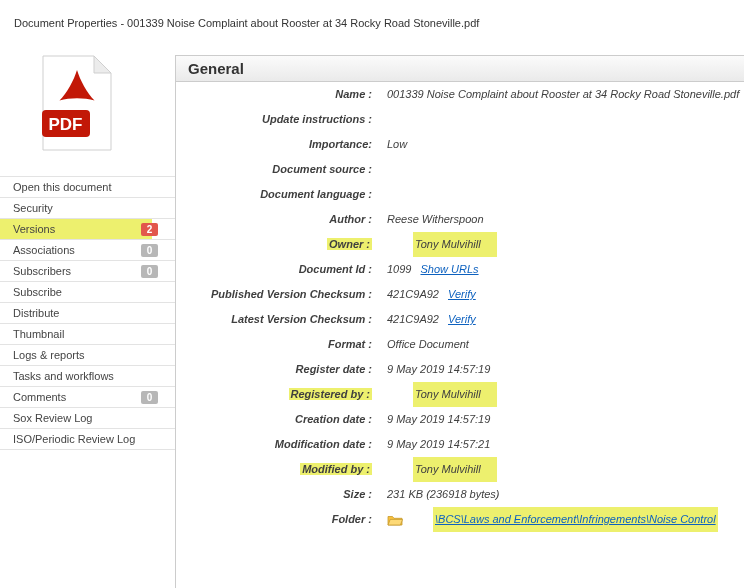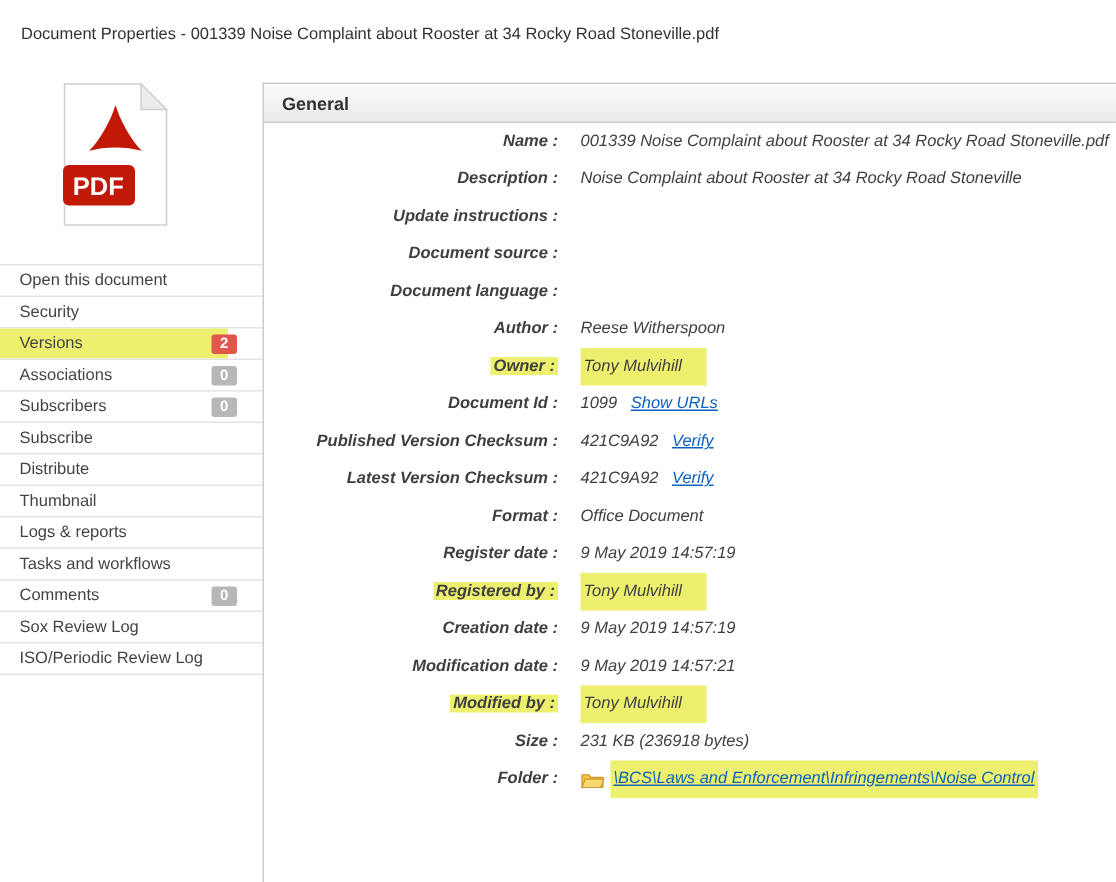--- a/index.html
+++ b/index.html
@@ -44,33 +44,33 @@
   .badge.red{background:var(--badge-red);}
   .badge.gray{background:var(--badge-gray);}
   
   .main{
     position:absolute;top:55px;left:175px;right:0;bottom:0;
     border-left:1px solid var(--border);
     border-top:1px solid var(--border);
   }
   .section-header{
     height:26px;line-height:26px;padding-left:12px;
-    font-weight:bold;font-size:12px;color:#333;
+    font-weight:bold;font-size:15px;color:#333;
     background:linear-gradient(#fbfbfb,#eaeaea);
     border-bottom:1px solid var(--border);
   }
   .prop-row{display:flex;height:25px;line-height:25px;font-style:italic;}
   .prop-label{
     width:196px;flex:none;text-align:right;
     font-weight:bold;color:#3f3f3f;white-space:nowrap;
   }
   .prop-value{
     padding-left:15px;display:flex;align-items:center;white-space:nowrap;justify-content:center;
   }
-  .hl-span{background:var(--hl);padding:0 2px;}
+  .hl-span{background:var(--hl);padding:0 2px;margin-left:26px;}
   .prop-value span.hl-span{padding-right:16px;}
   a.link{color:var(--link);text-decoration:underline;cursor:pointer;}
   .link-gap{display:inline-block;width:9px;}
   .folder-icon{display:inline-flex;align-items:center;margin-right:4px;}
 </style>
 </head>
 <body>
 
 <div class="title">Document Properties - 001339 Noise Complaint about Rooster at 34 Rocky Road Stoneville.pdf</div>
 
@@ -136,28 +136,28 @@
     <span>General</span>
   </div>
   <div id="rows">
       <div class="prop-row">
         <div class="prop-label"><span>Name :</span></div>
         <div class="prop-value">
           <span>001339 Noise Complaint about Rooster at 34 Rocky Road Stoneville.pdf</span>
         </div>
       </div>
       <div class="prop-row">
-        <div class="prop-label"><span>Description :</span></div>
-        <div class="prop-value">
-          <span>Noise Complaint about Rooster at 34 Rocky Road Stoneville</span>
-        </div>
-      </div>
-      <div class="prop-row">
         <div class="prop-label"><span>Update instructions :</span></div>
         <div class="prop-value"></div>
+      </div>
+      <div class="prop-row">
+        <div class="prop-label"><span>Importance:</span></div>
+        <div class="prop-value">
+          <span>Low</span>
+        </div>
       </div>
       <div class="prop-row">
         <div class="prop-label"><span>Document source :</span></div>
         <div class="prop-value"></div>
       </div>
       <div class="prop-row">
         <div class="prop-label"><span>Document language :</span></div>
         <div class="prop-value"></div>
       </div>
       <div class="prop-row">

